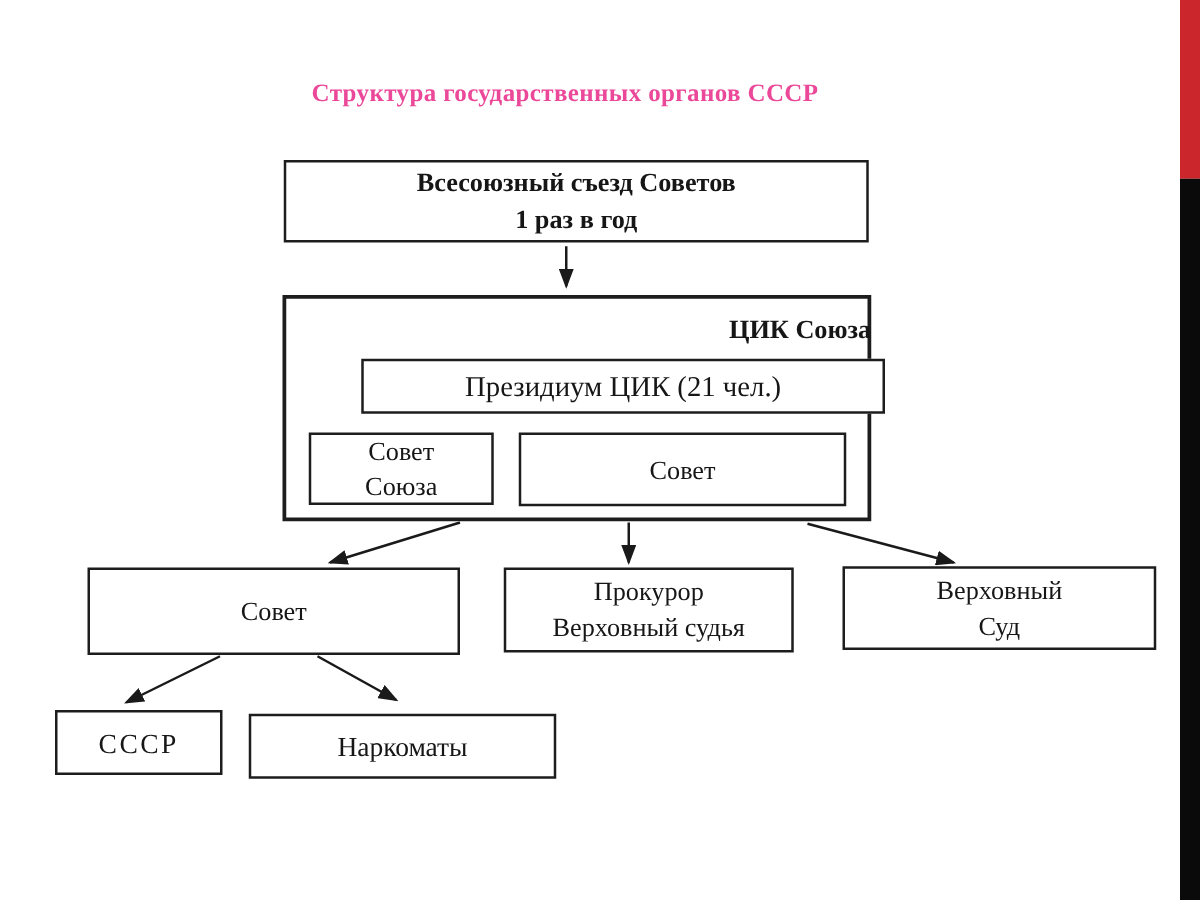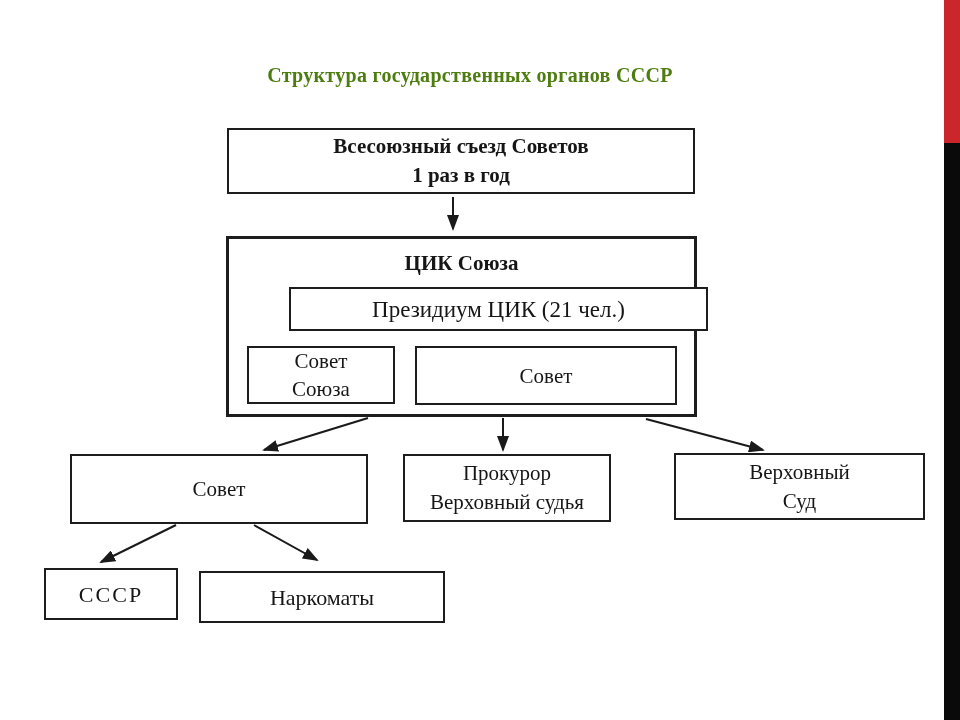--- a/index.html
+++ b/index.html
@@ -13,52 +13,52 @@
     font-family: "Liberation Serif", "DejaVu Serif", serif;
     color: #161616;
   }
   
   .bar { position: absolute; right: 0; width: 16px; }
   .bar-red { top: 0; height: 143px; }
   .bar-black { top: 143px; height: 577px; }
 
   .diagram-title {
     position: absolute;
-    left: 165px; top: 64px; width: 610px;
+    left: 147px; top: 64px; width: 610px;
     text-align: center;
     font-size: 20px; font-weight: bold;
     letter-spacing: 0.3px;
-    color: #4d7c0f;
+    color: #ec4899;
   }
 
   .node {
     position: absolute;
     border: 2px solid #1d1d1d;
     background: #ffffff;
     display: flex;
     flex-direction: column;
     align-items: center;
     justify-content: center;
     text-align: center;
   }
   .node .ln { display: block; font-size: 21px; line-height: 29px; }
   .bold { font-weight: bold; }
 
   .congress   { left: 227px; top: 128px; width: 468px; height: 66px; }
   .cik        { left: 226px; top: 236px; width: 471px; height: 181px; border-width: 3px; }
   .cik-label  { position: absolute; left: 226px; top: 251px; width: 471px;
-                text-align: center; font-size: 21px; font-weight: bold; }
+                text-align: right; font-size: 21px; font-weight: bold; }
   .presidium  { left: 289px; top: 287px; width: 419px; height: 44px; }
   .presidium .ln { font-size: 23px; }
   .council-union { left: 247px; top: 346px; width: 148px; height: 58px; }
   .council-nat   { left: 415px; top: 346px; width: 262px; height: 59px; }
   .council-union .ln, .council-nat .ln { font-size: 21px; line-height: 28px; }
 
   .sovnarkom  { left: 70px;  top: 454px; width: 298px; height: 70px; }
-  .prosecutor { left: 403px; top: 454px; width: 208px; height: 68px; }
+  .prosecutor { left: 403px; top: 454px; width: 232px; height: 68px; }
   .supcourt   { left: 674px; top: 453px; width: 251px; height: 67px; }
 
   .ogpu       { left: 44px;  top: 568px; width: 134px; height: 52px; }
   .ogpu .ln   { font-size: 22px; letter-spacing: 2px; }
   .narkomats  { left: 199px; top: 571px; width: 246px; height: 52px; }
   .narkomats .ln { font-size: 22px; }
 
   .connectors {
     position: absolute; left: 0; top: 0;
     width: 960px; height: 720px;

